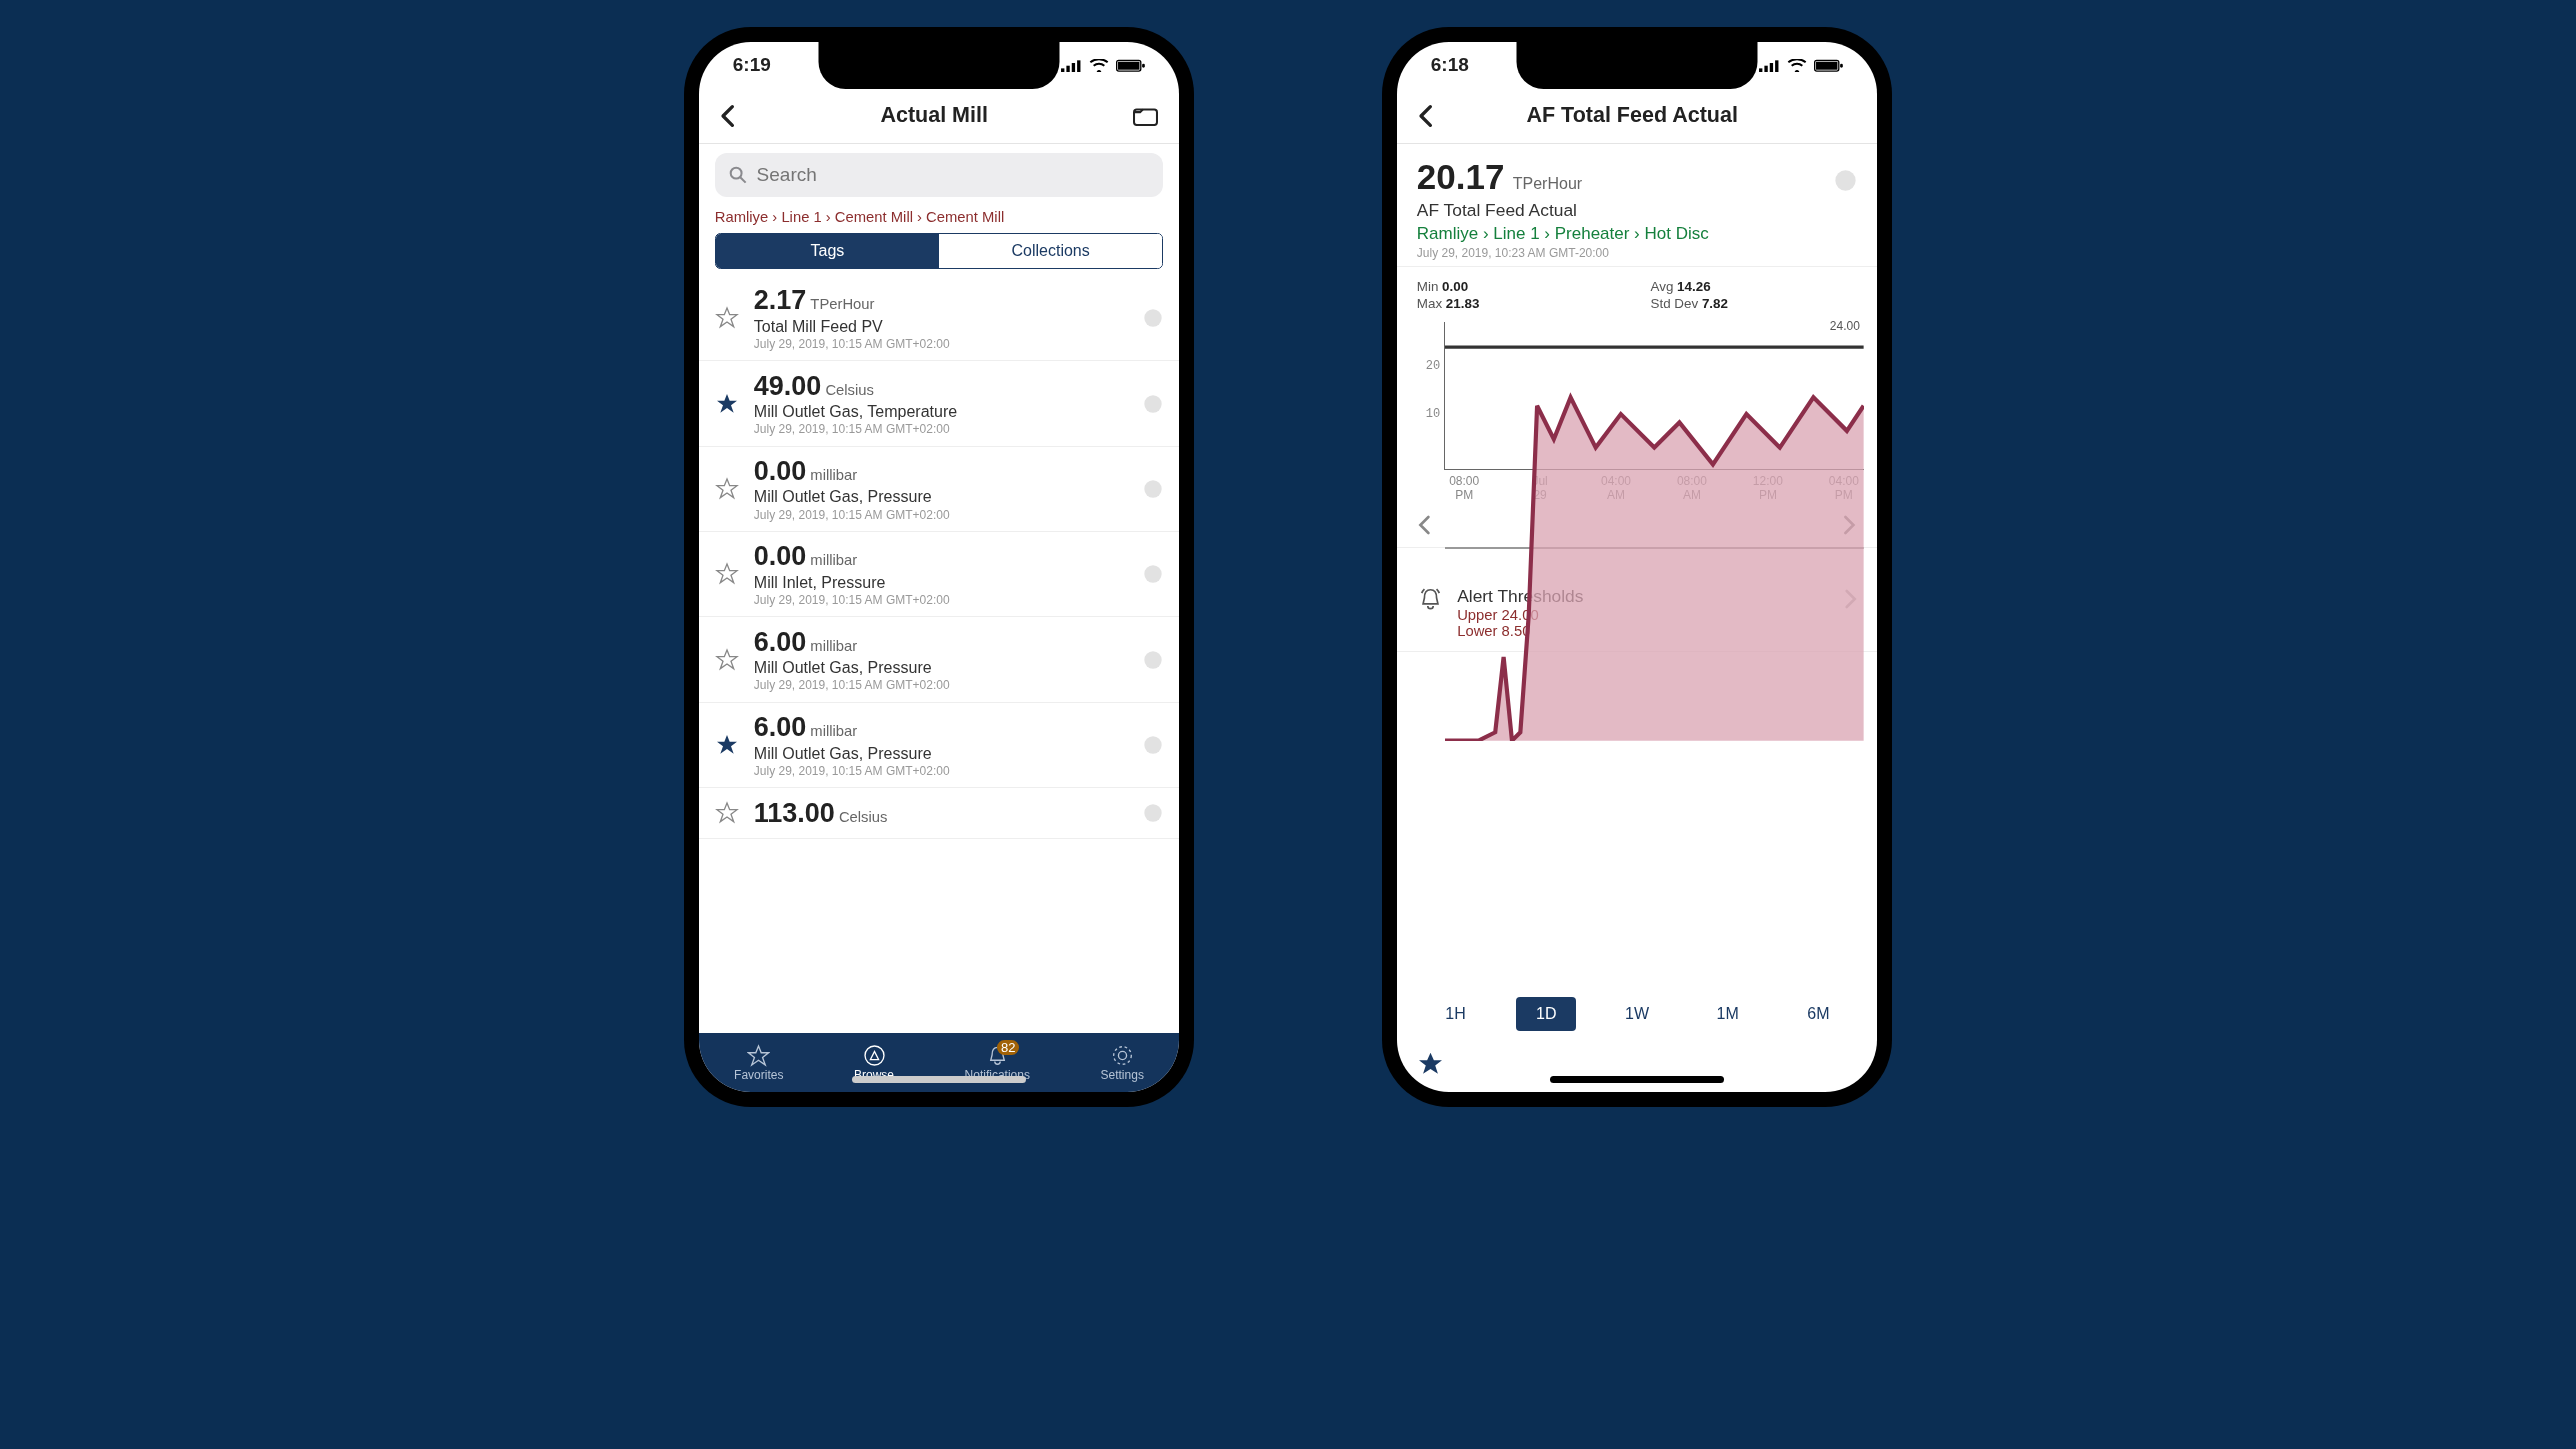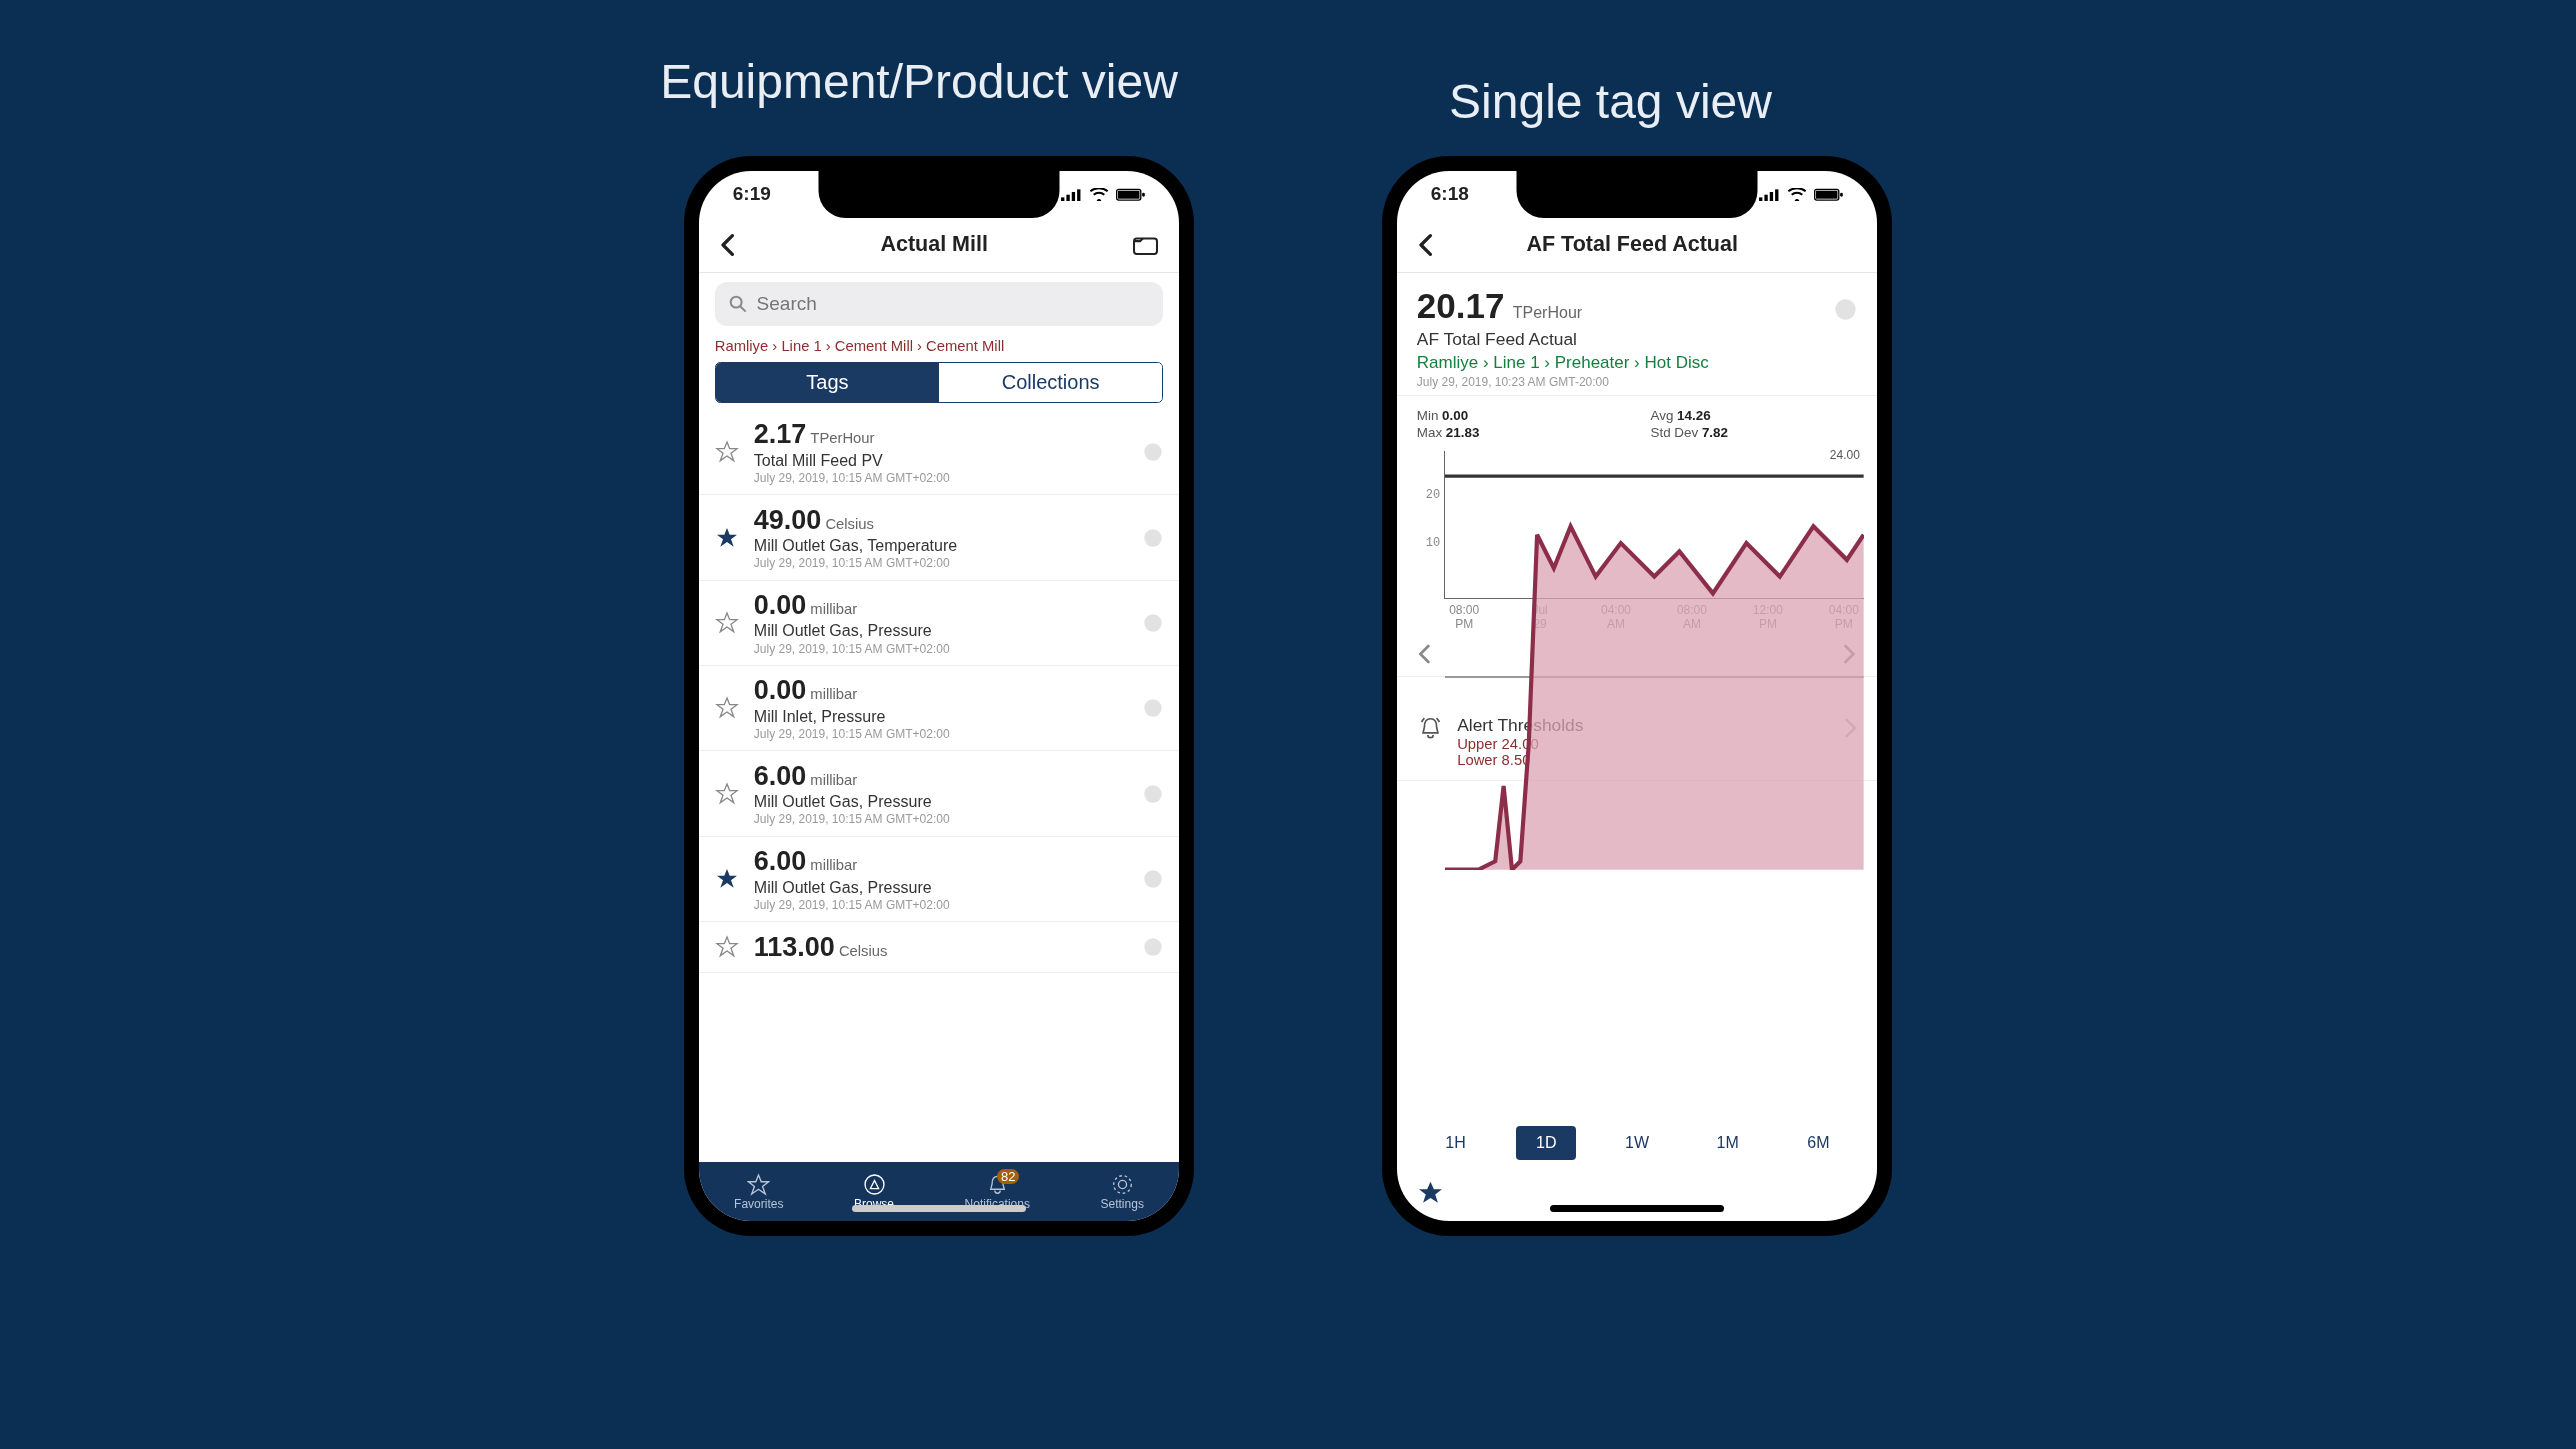--- a/index.html
+++ b/index.html
@@ -17,21 +17,21 @@
   .sb-right { display:flex; gap:6.7px; align-items:center;}
   .sig, .wifi, .bat { display:inline-block;}
   .sig svg, .wifi svg, .bat svg { display:block;}
   .navbar { height:55px; display:flex; align-items:center; justify-content:space-between; padding:0 20px; border-bottom:0.7px solid #e4e4e4;}
   .nb-title { font-size:21.5px; font-weight:600;}
   .nb-back svg, .nb-action svg { display:block;}
   .searchbar { margin:9.4px 16px; background:#ededef; border-radius:12px; height:44px; display:flex; align-items:center; padding:0 13.4px; gap:9.4px;}
   .searchbar input { border:none; background:transparent; font-size:19px; width:100%; outline:none;}
   .breadcrumb { padding:2.7px 16px 8px; font-size:14.8px; color:#8c2e2e;}
   .segctl { margin:0 16px 6.7px; display:flex; border:0.7px solid #1b3a63; border-radius:5.4px; overflow:hidden;}
-  .segctl div { flex:1; text-align:center; font-size:20px; padding:8px 0;}
+  .segctl div { flex:1; text-align:center; font-size:16px; padding:8px 0;}
   .seg-active { background:#1b3a63; color:#fff;}
   .seg-inactive { background:#fff; color:#1b3a63;}
   .list { flex:1; overflow:hidden;}
   .row { display:flex; align-items:center; padding:9.4px 16px; border-bottom:0.7px solid #eee; gap:12px;}
   .star { width:27px; text-align:center;}
   .star svg { display:block;}
   .rowmain { flex:1;}
   .val { font-size:27px; font-weight:700; display:inline-block;}
   .unit { font-size:14.8px; color:#666; margin-left:4px;}
   .label { font-size:16px; color:#333; margin-top:1.3px;}
@@ -71,24 +71,20 @@
   .tb2.active{background:#1b3a63; color:#fff;}
   .favrow{padding:5.4px 20px 13.4px;}
   .spacer{flex:1;}
   .homebar{position:absolute; bottom:9.4px; left:50%; transform:translateX(-50%); width:174px; height:6.7px; background:#000; border-radius:4px;}
   .homebar.light{background:#ccc;}
 </style>
 </head>
 <body>
 
 <div class="slide">
-  <div class="titles">
-    <div class="t1">Equipment/Product view</div>
-    <div class="t2">Single tag view</div>
-  </div>
 
   <div class="phones">
 
     <div class="phone">
       <div class="screen">
         <div class="statusbar">
           <span>6:19</span>
           <span class="sb-right">
             <span class="sig">
                 <svg width="21.5" height="13.4" viewBox="0 0 32 20">

